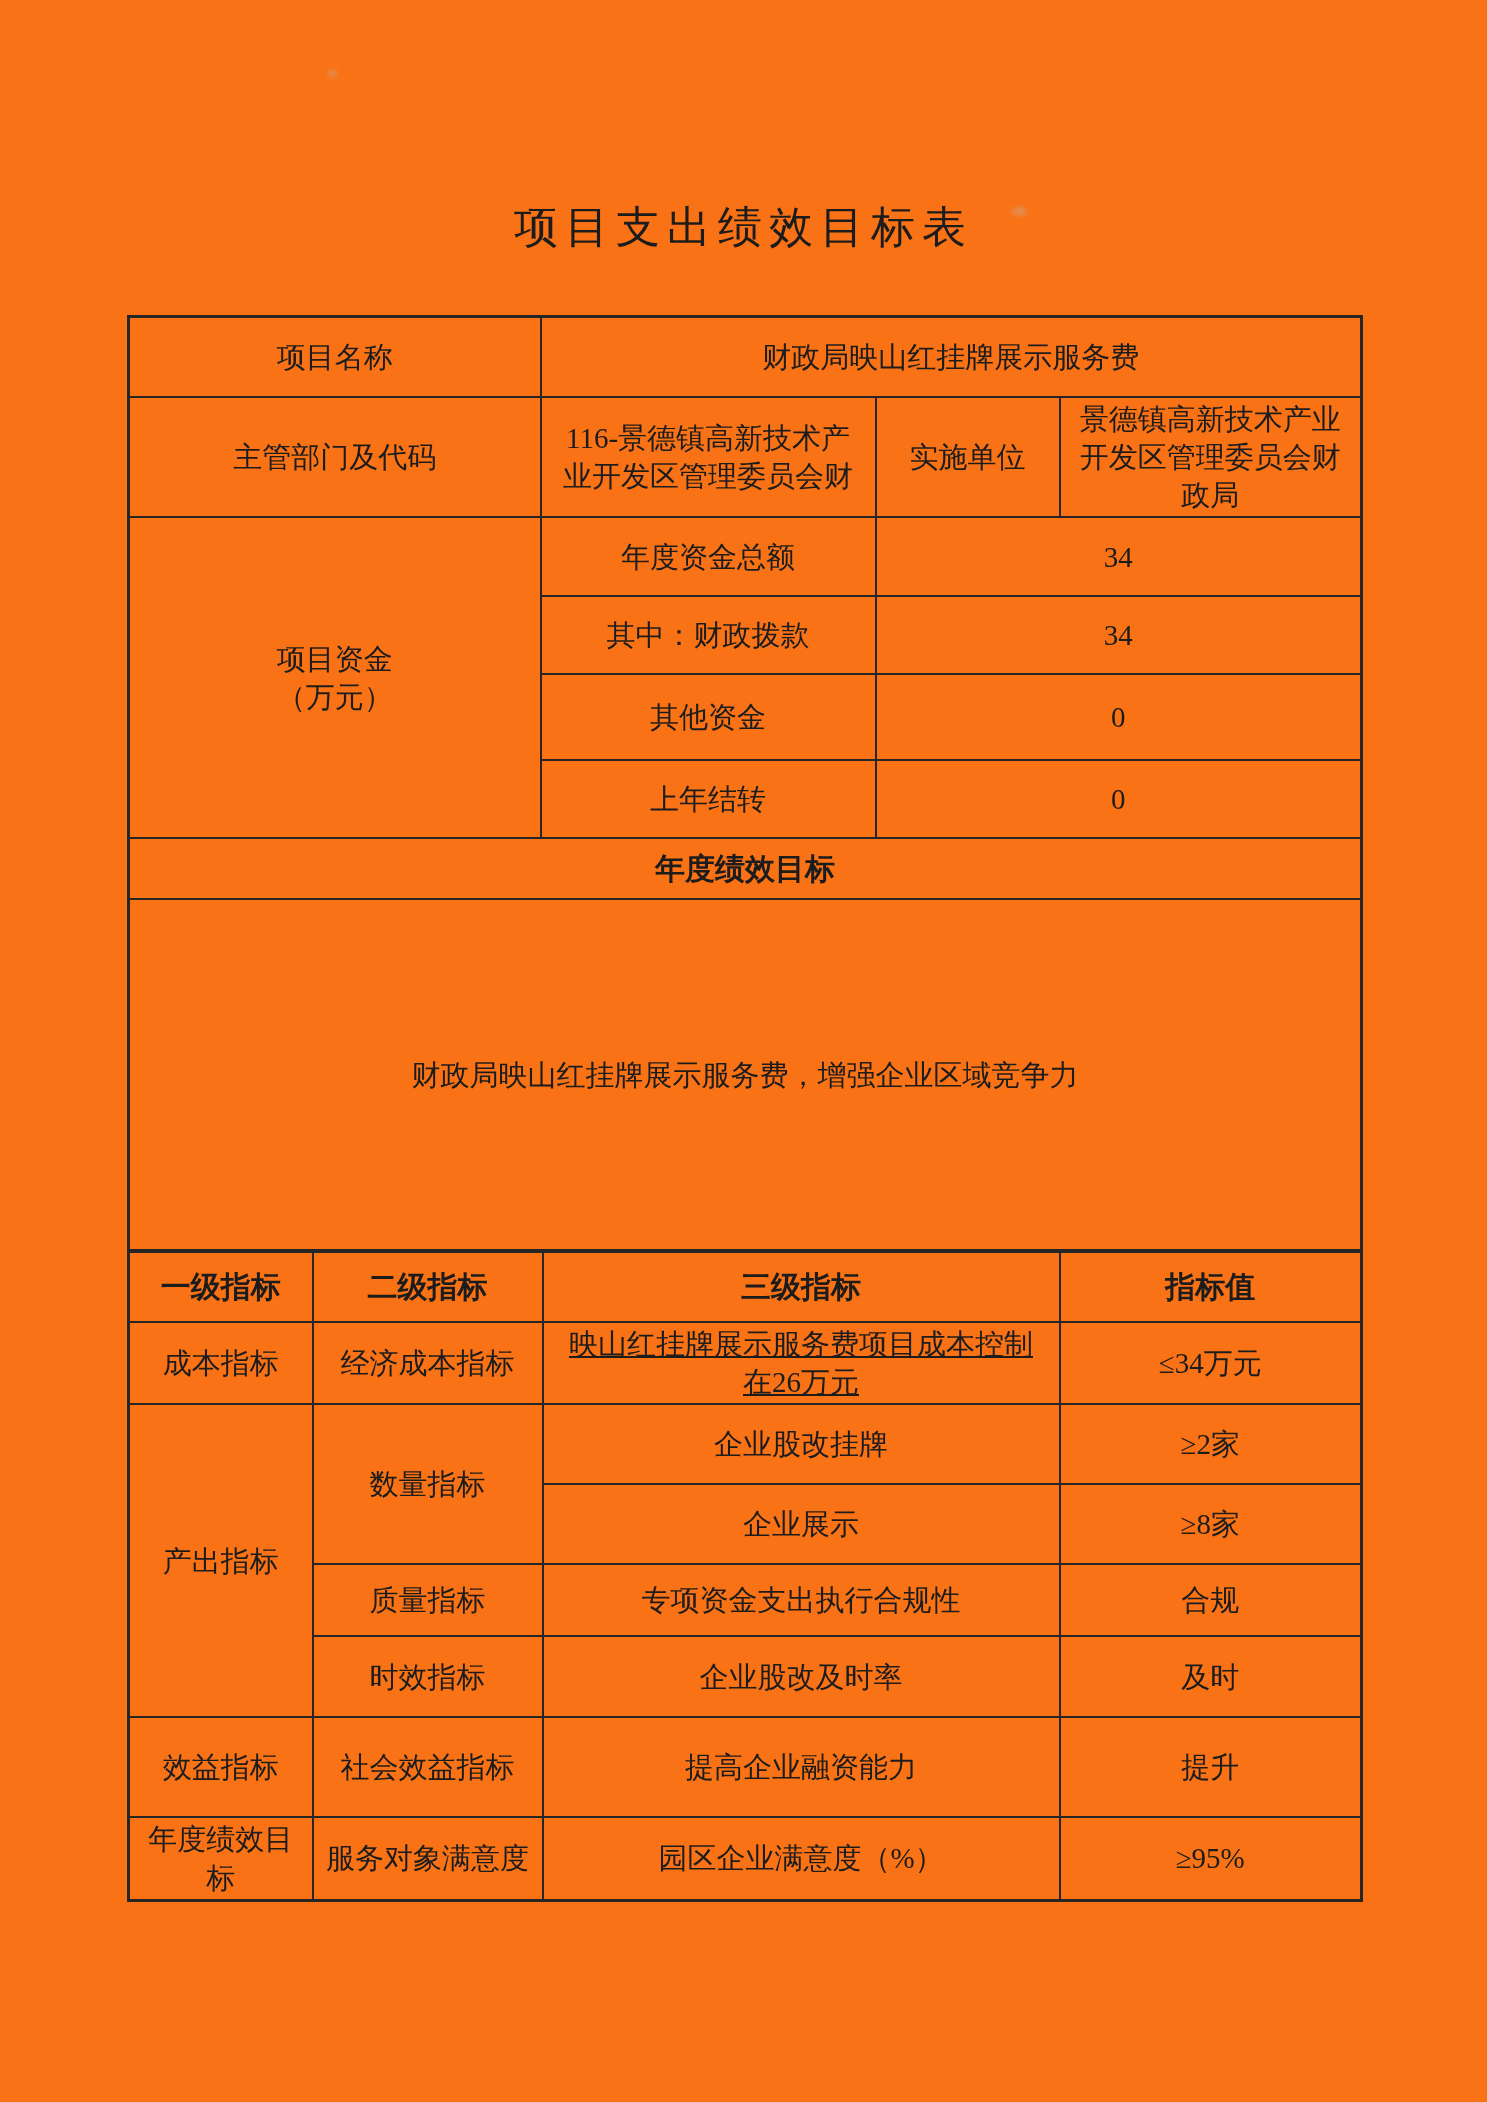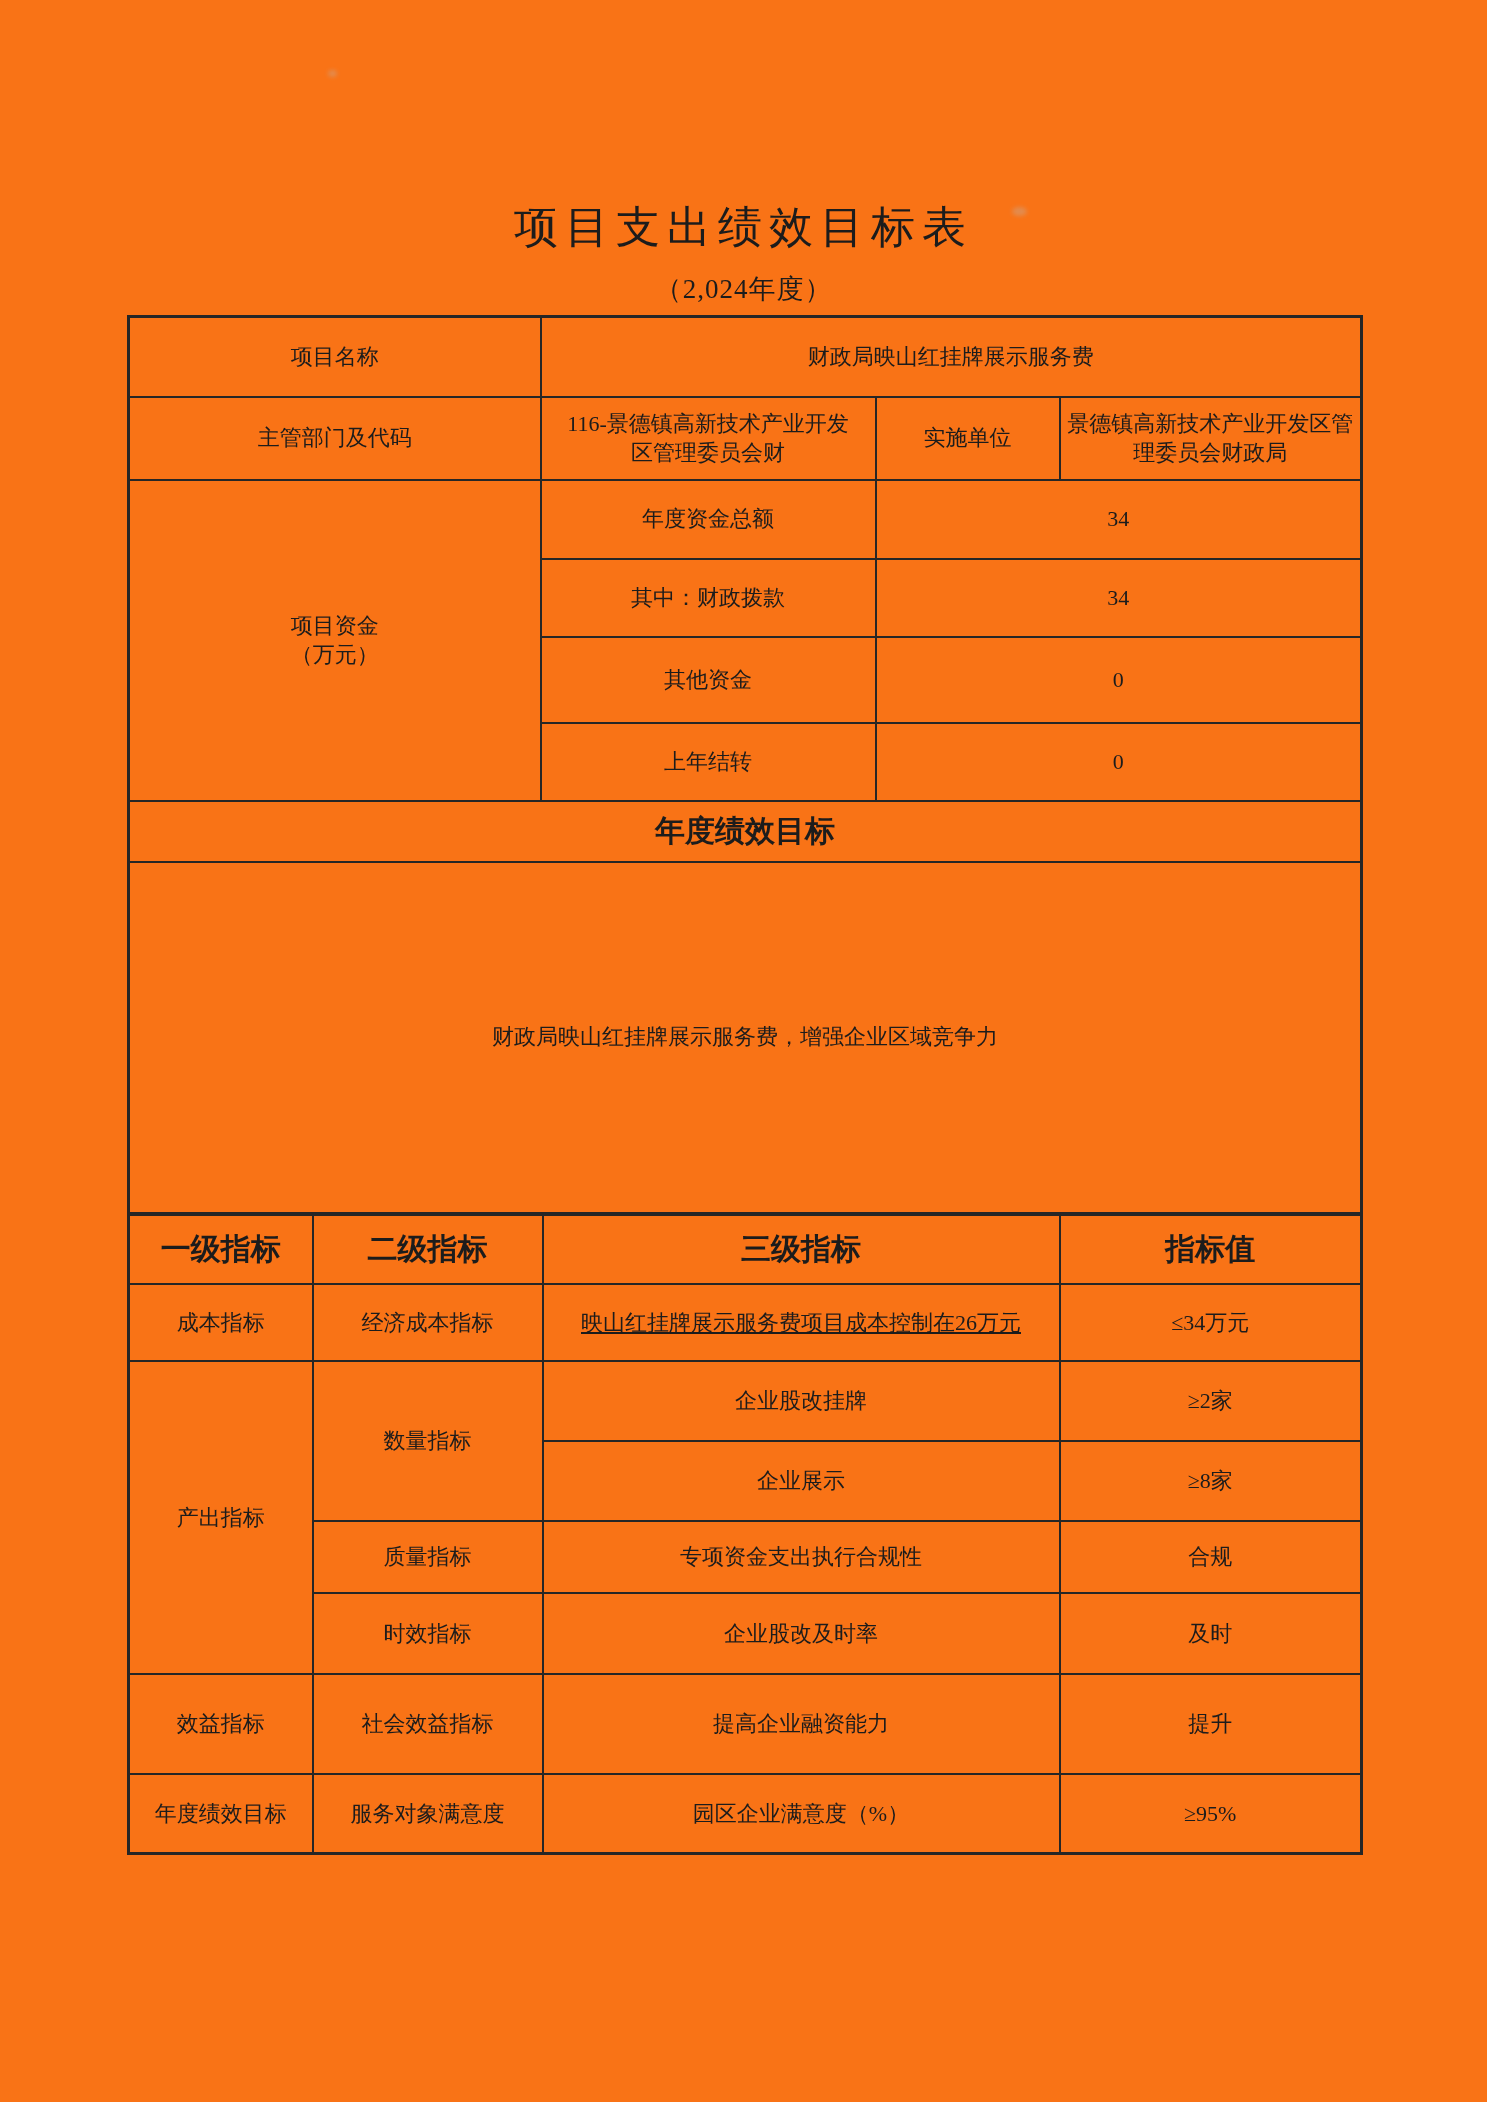--- a/index.html
+++ b/index.html
@@ -37,21 +37,21 @@
   table{
     border-collapse:collapse;
     table-layout:fixed;
     width:1233px;
     border:3px solid #262626;
   }
   td,th{
     border:2px solid #262626;
     text-align:center;
     vertical-align:middle;
-    font-size:22px;
+    font-size:29px;
     line-height:1.32;
     padding:2px 5px;
     font-weight:normal;
     overflow:hidden;
   }
   .hei{
     font-family:"Liberation Sans","DejaVu Sans",sans-serif;
     font-weight:bold;
     font-size:30px;
   }
@@ -72,21 +72,20 @@
 </style>
 </head>
 <body>
 
 <div class="page">
 
   <div class="speck speck-1"></div>
   <div class="speck speck-2"></div>
 
   <div class="doc-title">项目支出绩效目标表</div>
-  <div class="doc-subtitle">（2,024年度）</div>
 
   <div class="tables">
 
     <table class="info-table">
       <colgroup>
           <col style="width:412px">
           <col style="width:335px">
           <col style="width:184px">
           <col style="width:302px">
         </colgroup>

